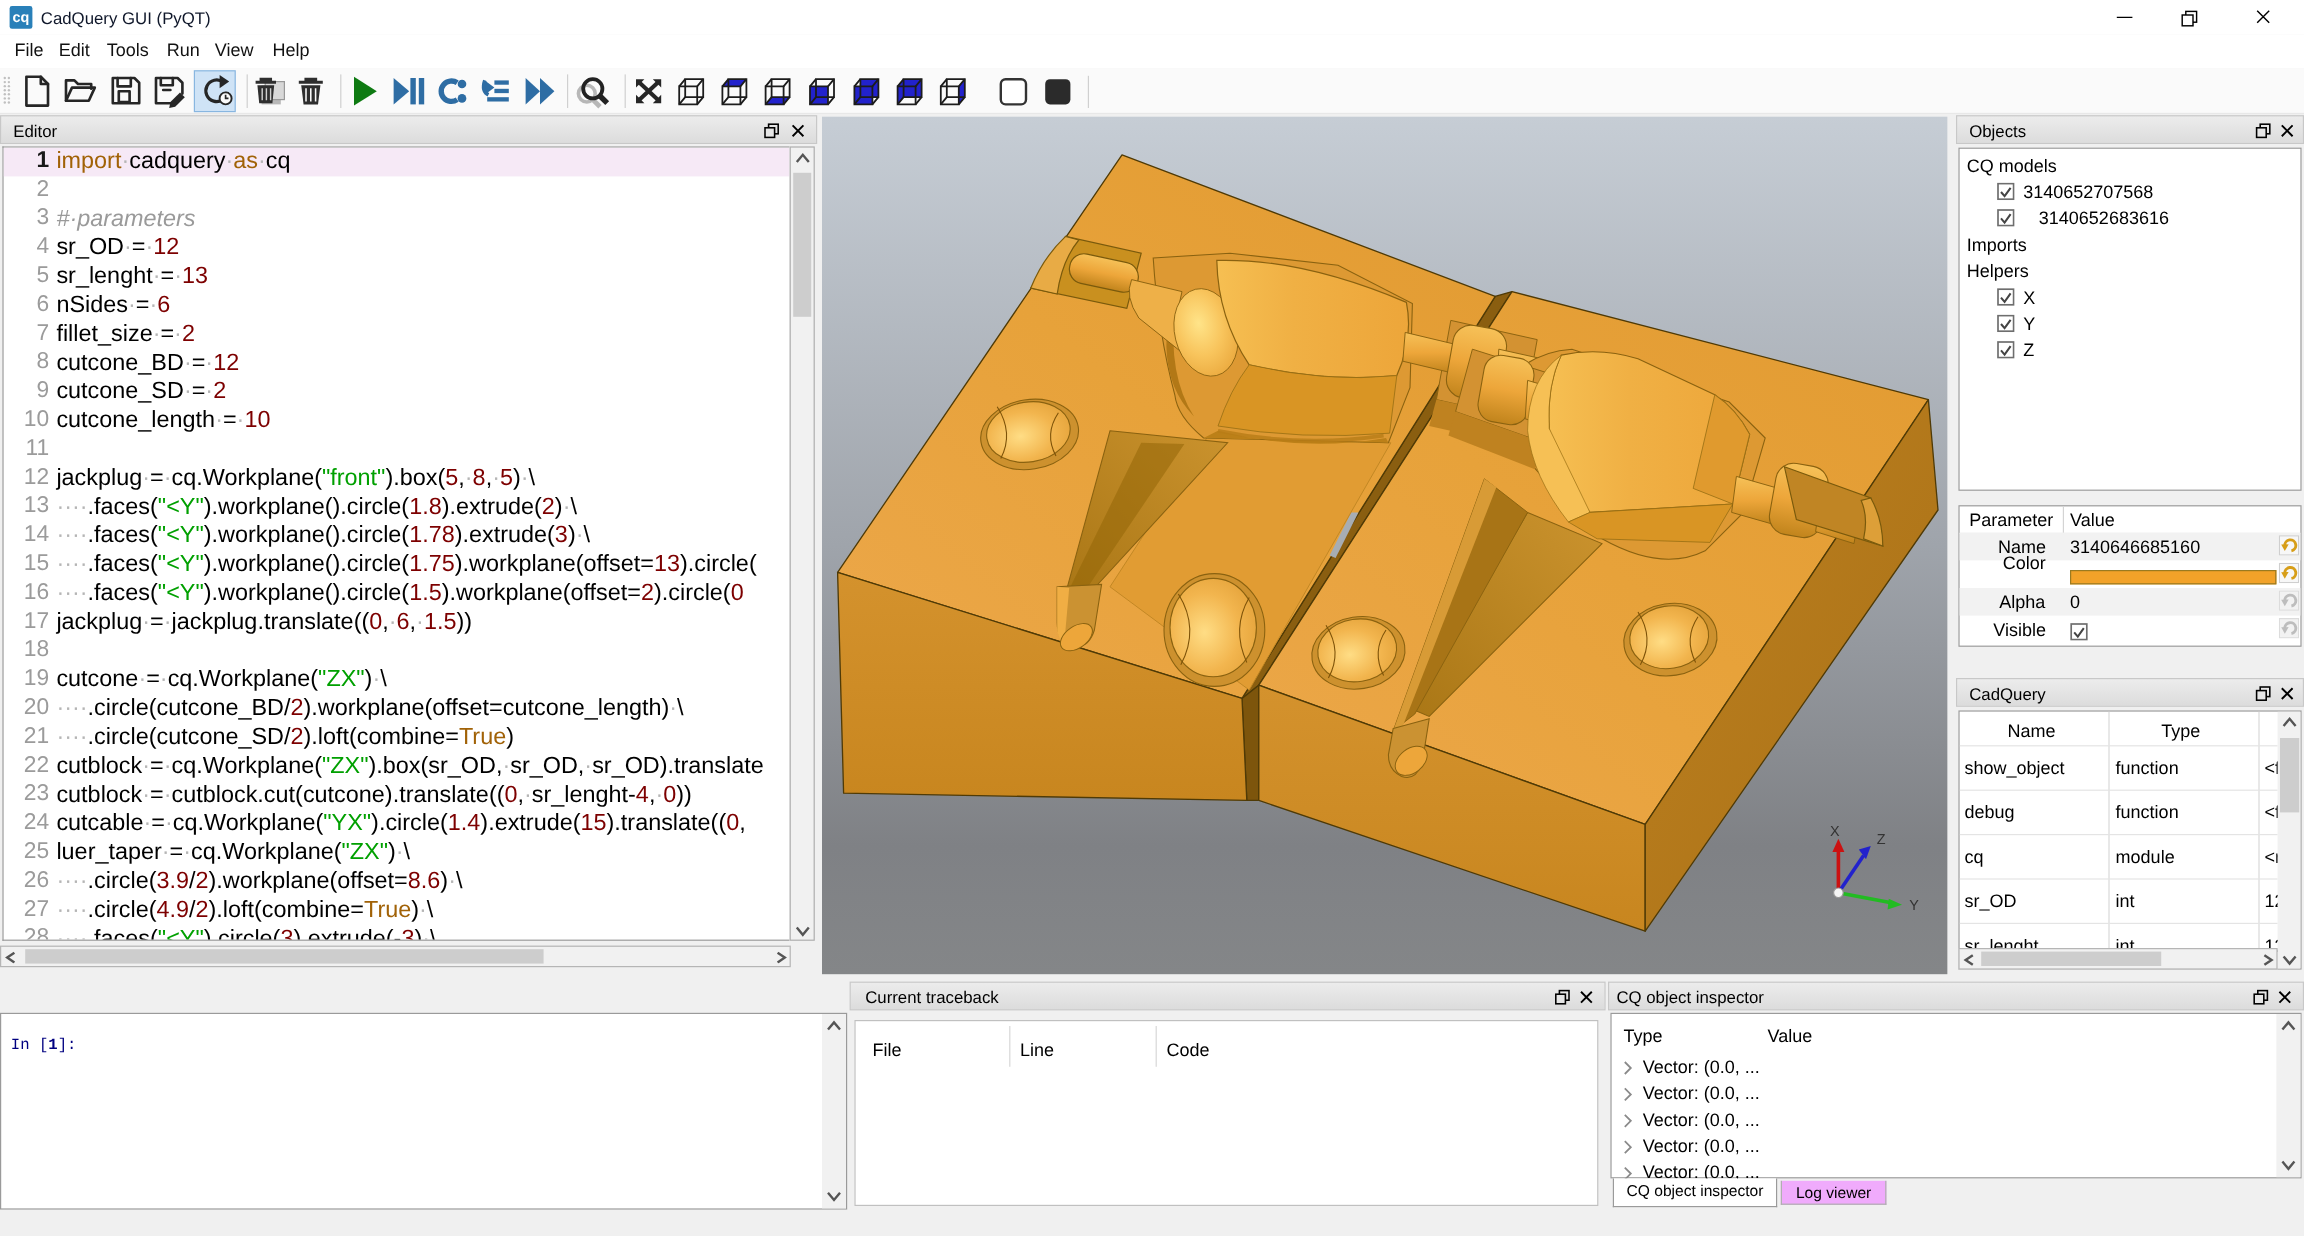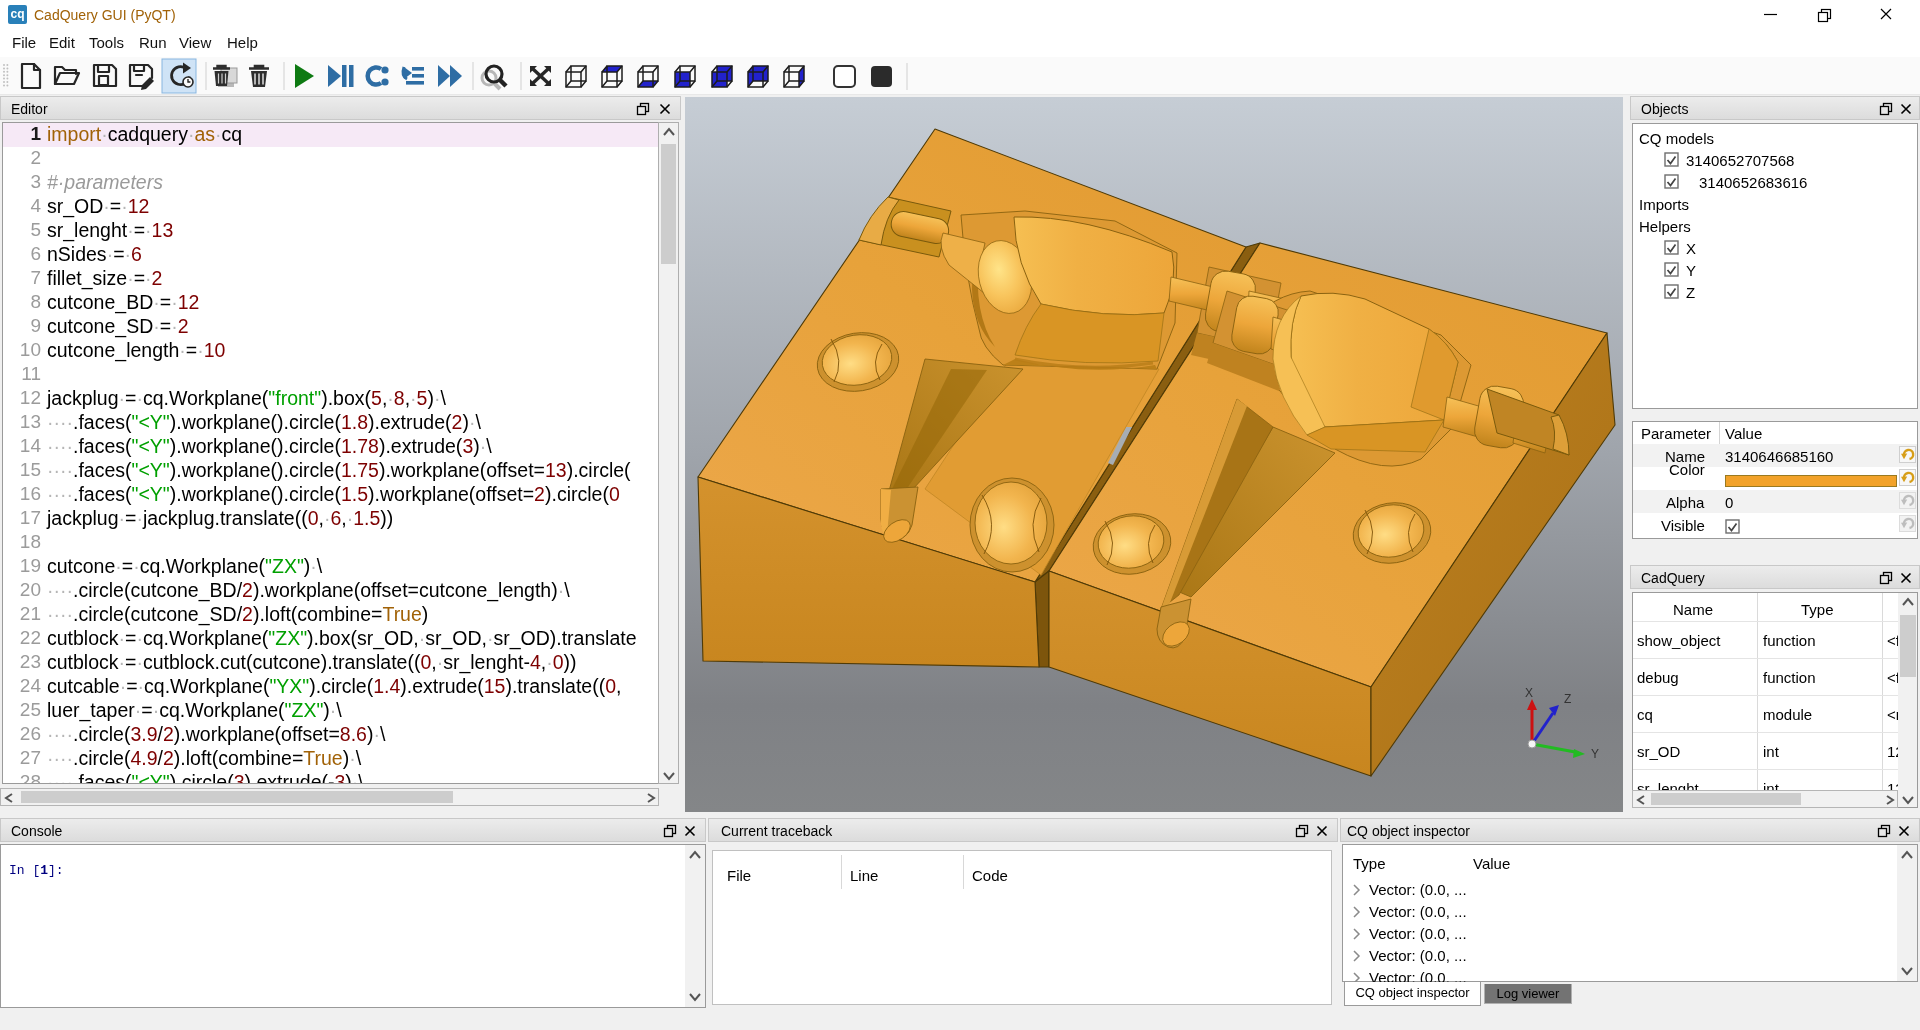--- a/index.html
+++ b/index.html
@@ -1,20 +1,20 @@
 <!DOCTYPE html>
 <html><head><meta charset="utf-8"><style>
 *{margin:0;padding:0;box-sizing:border-box;}
 html,body{width:1920px;height:1030px;overflow:hidden;background:#f0f0f0;
  font-family:"Liberation Sans",sans-serif;-webkit-font-smoothing:antialiased;}
 .abs{position:absolute;}
 
 #titlebar{position:absolute;left:0;top:0;width:1920px;height:29px;background:#ffffff;}
 #titlebar .logo{position:absolute;left:8px;top:5px;width:19px;height:19px;background:#2980b9;border-radius:2px;color:#fff;font-weight:bold;font-size:12px;text-align:center;line-height:19px;}
-#titlebar .t{position:absolute;left:34px;top:7px;font-size:14px;color:#a16207;}
+#titlebar .t{position:absolute;left:34px;top:7px;font-size:14px;color:#0f172a;}
 #menubar{position:absolute;left:0;top:29px;width:1920px;height:28px;background:#ffffff;font-size:15px;color:#111;}
 #menubar span{position:absolute;top:5px;}
 #toolbar{position:absolute;left:0;top:57px;width:1920px;height:38px;background:#fafafa;border-bottom:1px solid #e8e8e8;}
 
 .dock{position:absolute;background:#f0f0f0;}
 .dtitle{position:absolute;left:0;right:0;top:0;height:24px;background:linear-gradient(#ececec,#dcdcdc);border:1px solid #c8c8c8;font-size:14px;color:#000;}
 .dtitle .tx{position:absolute;left:10px;top:4px;}
 .dbtn{position:absolute;top:5px;width:14px;height:14px;}
 
 #editor-code{position:absolute;left:2px;top:26px;width:656px;height:662px;background:#ffffff;border:1px solid #9a9a9a;border-right:none;overflow:hidden;}
@@ -537,30 +537,20 @@
    <svg class="abs" style="left:3px;top:4px" width="10" height="10">
         <path d="M8 1 L2 5 L8 9" stroke="#555" stroke-width="2" fill="none"></path>
       </svg>
    <svg class="abs" style="left:252px;top:4px" width="10" height="10">
         <path d="M2 1 L8 5 L2 9" stroke="#555" stroke-width="2" fill="none"></path>
       </svg>
  </div>
 </div>
 
 <div class="dock" style="left:0;top:818px;width:706px;height:192px">
- <div class="dtitle">
-      <span class="tx">Console</span>
-  <svg class="dbtn" style="right:28px" width="14" height="14">
-        <rect x="4.5" y="1.5" width="8" height="8" fill="none" stroke="#000" stroke-width="1.3"></rect>
-        <rect x="1.5" y="4.5" width="8" height="8" fill="#e6e6e6" stroke="#000" stroke-width="1.3"></rect>
-      </svg>
-  <svg class="dbtn" style="right:8px" width="14" height="14">
-        <path d="M2.5 2.5 L11.5 11.5 M11.5 2.5 L2.5 11.5" stroke="#000" stroke-width="1.6"></path>
-      </svg>
- </div>
  <div class="abs" style="left:0px;top:26px;width:706px;height:164px;background:#fff;border:1px solid #9a9a9a">
   <div class="abs mono" style="left:8px;top:18px;font-size:13px;color:#000080">In [<b>1</b>]:</div>
   <div class="sb" style="left:684px;top:0;width:20px;height:162px;">
     <svg class="abs" style="left:3px;top:5px" width="14" height="10">
           <path d="M2 8 L7 2 L12 8" stroke="#555" stroke-width="2" fill="none"></path>
         </svg>
     <svg class="abs" style="left:3px;top:147px" width="14" height="10">
           <path d="M2 2 L7 8 L12 2" stroke="#555" stroke-width="2" fill="none"></path>
         </svg>
   </div>
@@ -619,15 +609,15 @@
     <svg class="abs" style="left:3px;top:5px" width="14" height="10">
           <path d="M2 8 L7 2 L12 8" stroke="#555" stroke-width="2" fill="none"></path>
         </svg>
     <svg class="abs" style="left:3px;top:121px" width="14" height="10">
           <path d="M2 2 L7 8 L12 2" stroke="#555" stroke-width="2" fill="none"></path>
         </svg>
   </div>
  </div>
  <div class="abs" style="left:4px;top:164px;width:576px;height:26px;font-size:13px">
   <div class="abs" style="left:0;top:0;width:137px;height:24px;background:#fff;border:1px solid #9a9a9a;border-top:none;text-align:center;line-height:22px">CQ object inspector</div>
-  <div class="abs" style="left:140px;top:2px;width:88px;height:20px;background:#737373;border:1px solid #b0b0b0;border-top:none;text-align:center;line-height:19px">Log viewer</div>
+  <div class="abs" style="left:140px;top:2px;width:88px;height:20px;background:#f0abfc;border:1px solid #b0b0b0;border-top:none;text-align:center;line-height:19px">Log viewer</div>
  </div>
 </div>
 <div id="statusbar"></div>
 </body></html>

